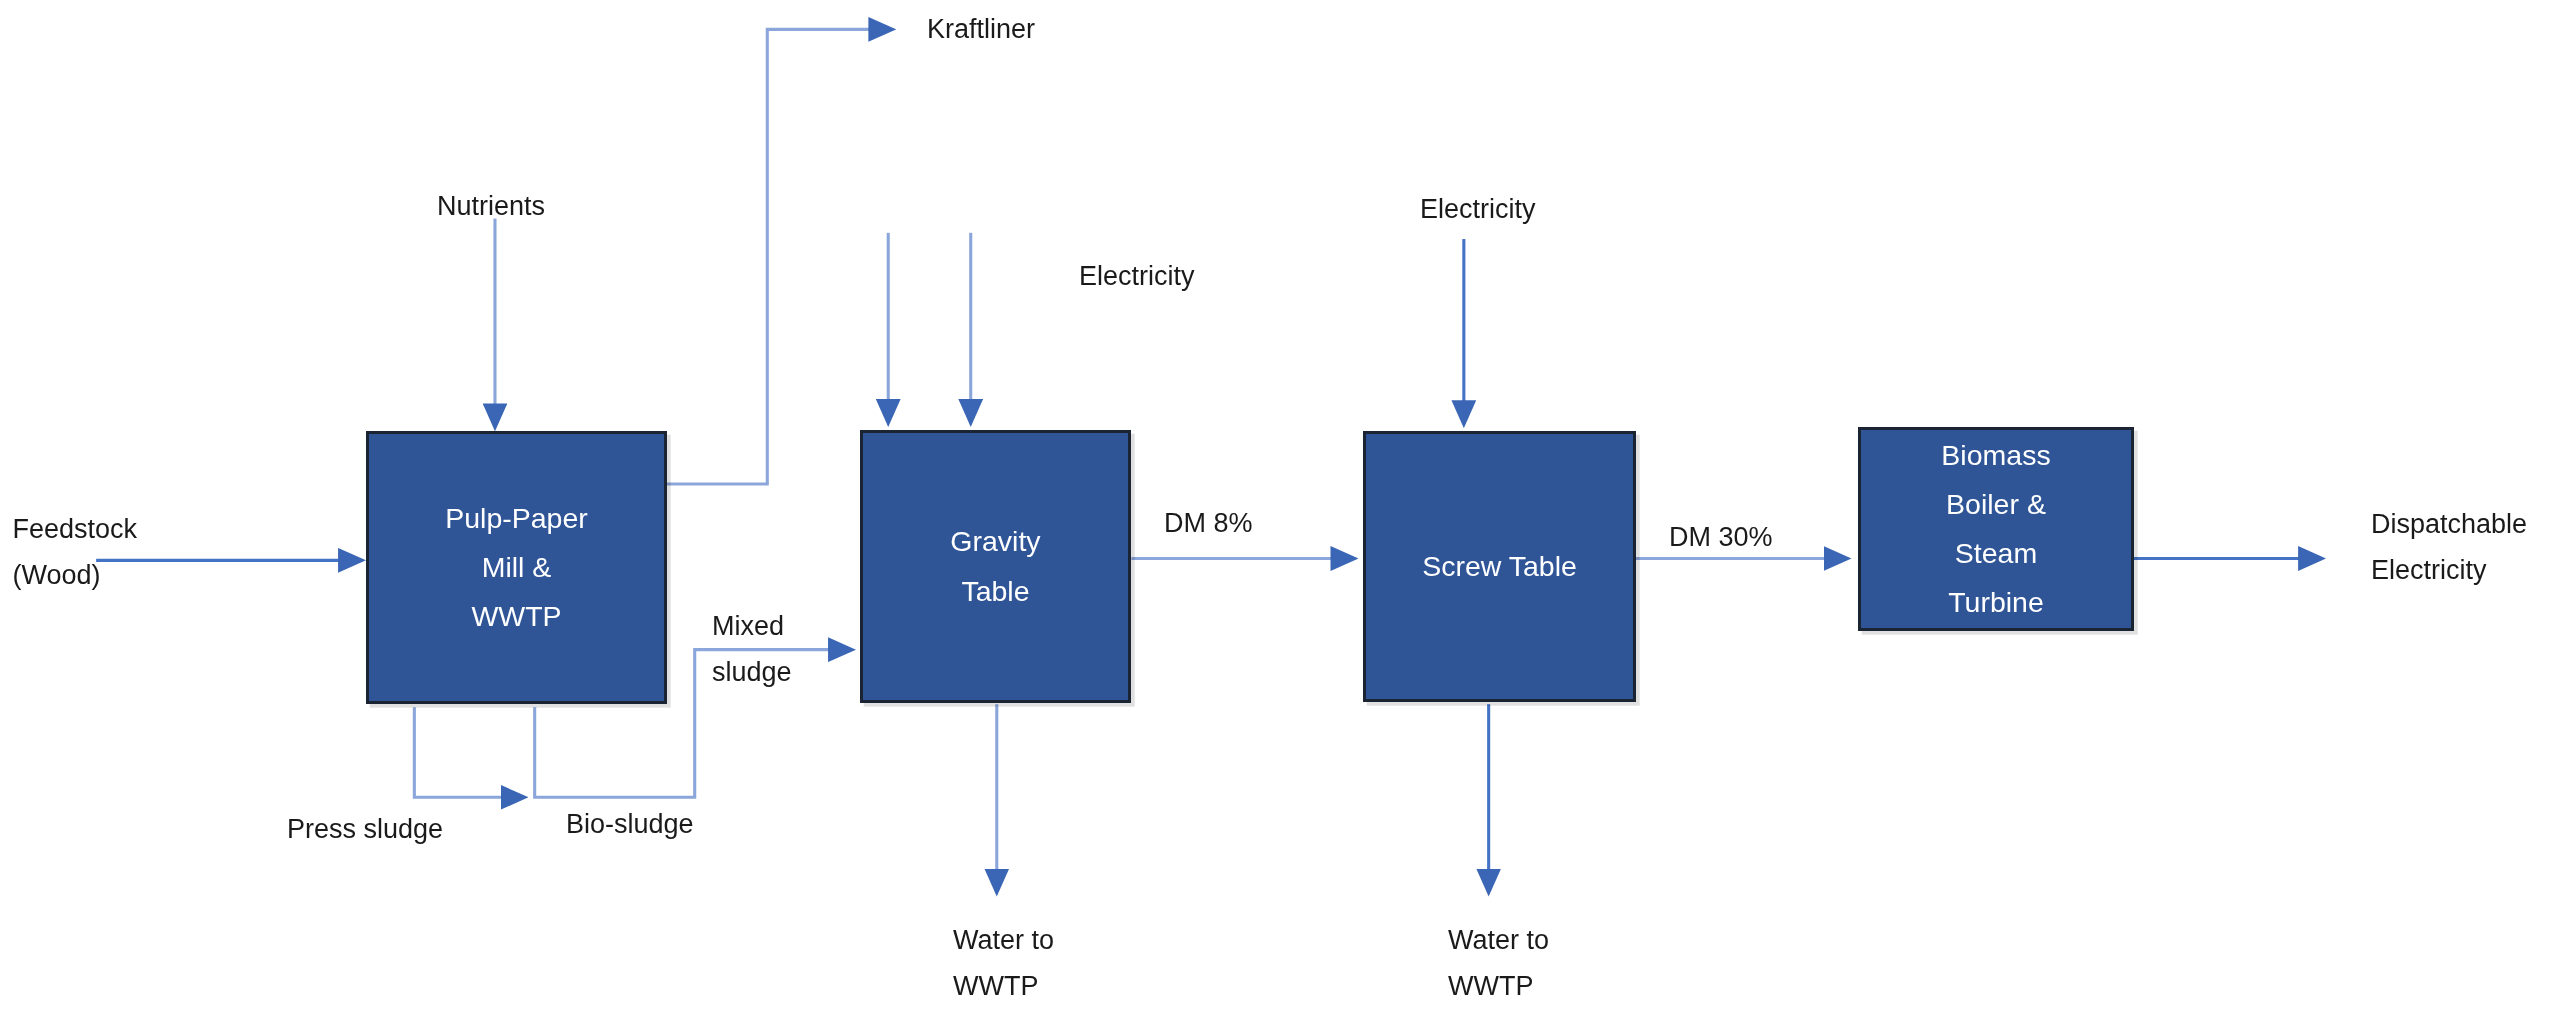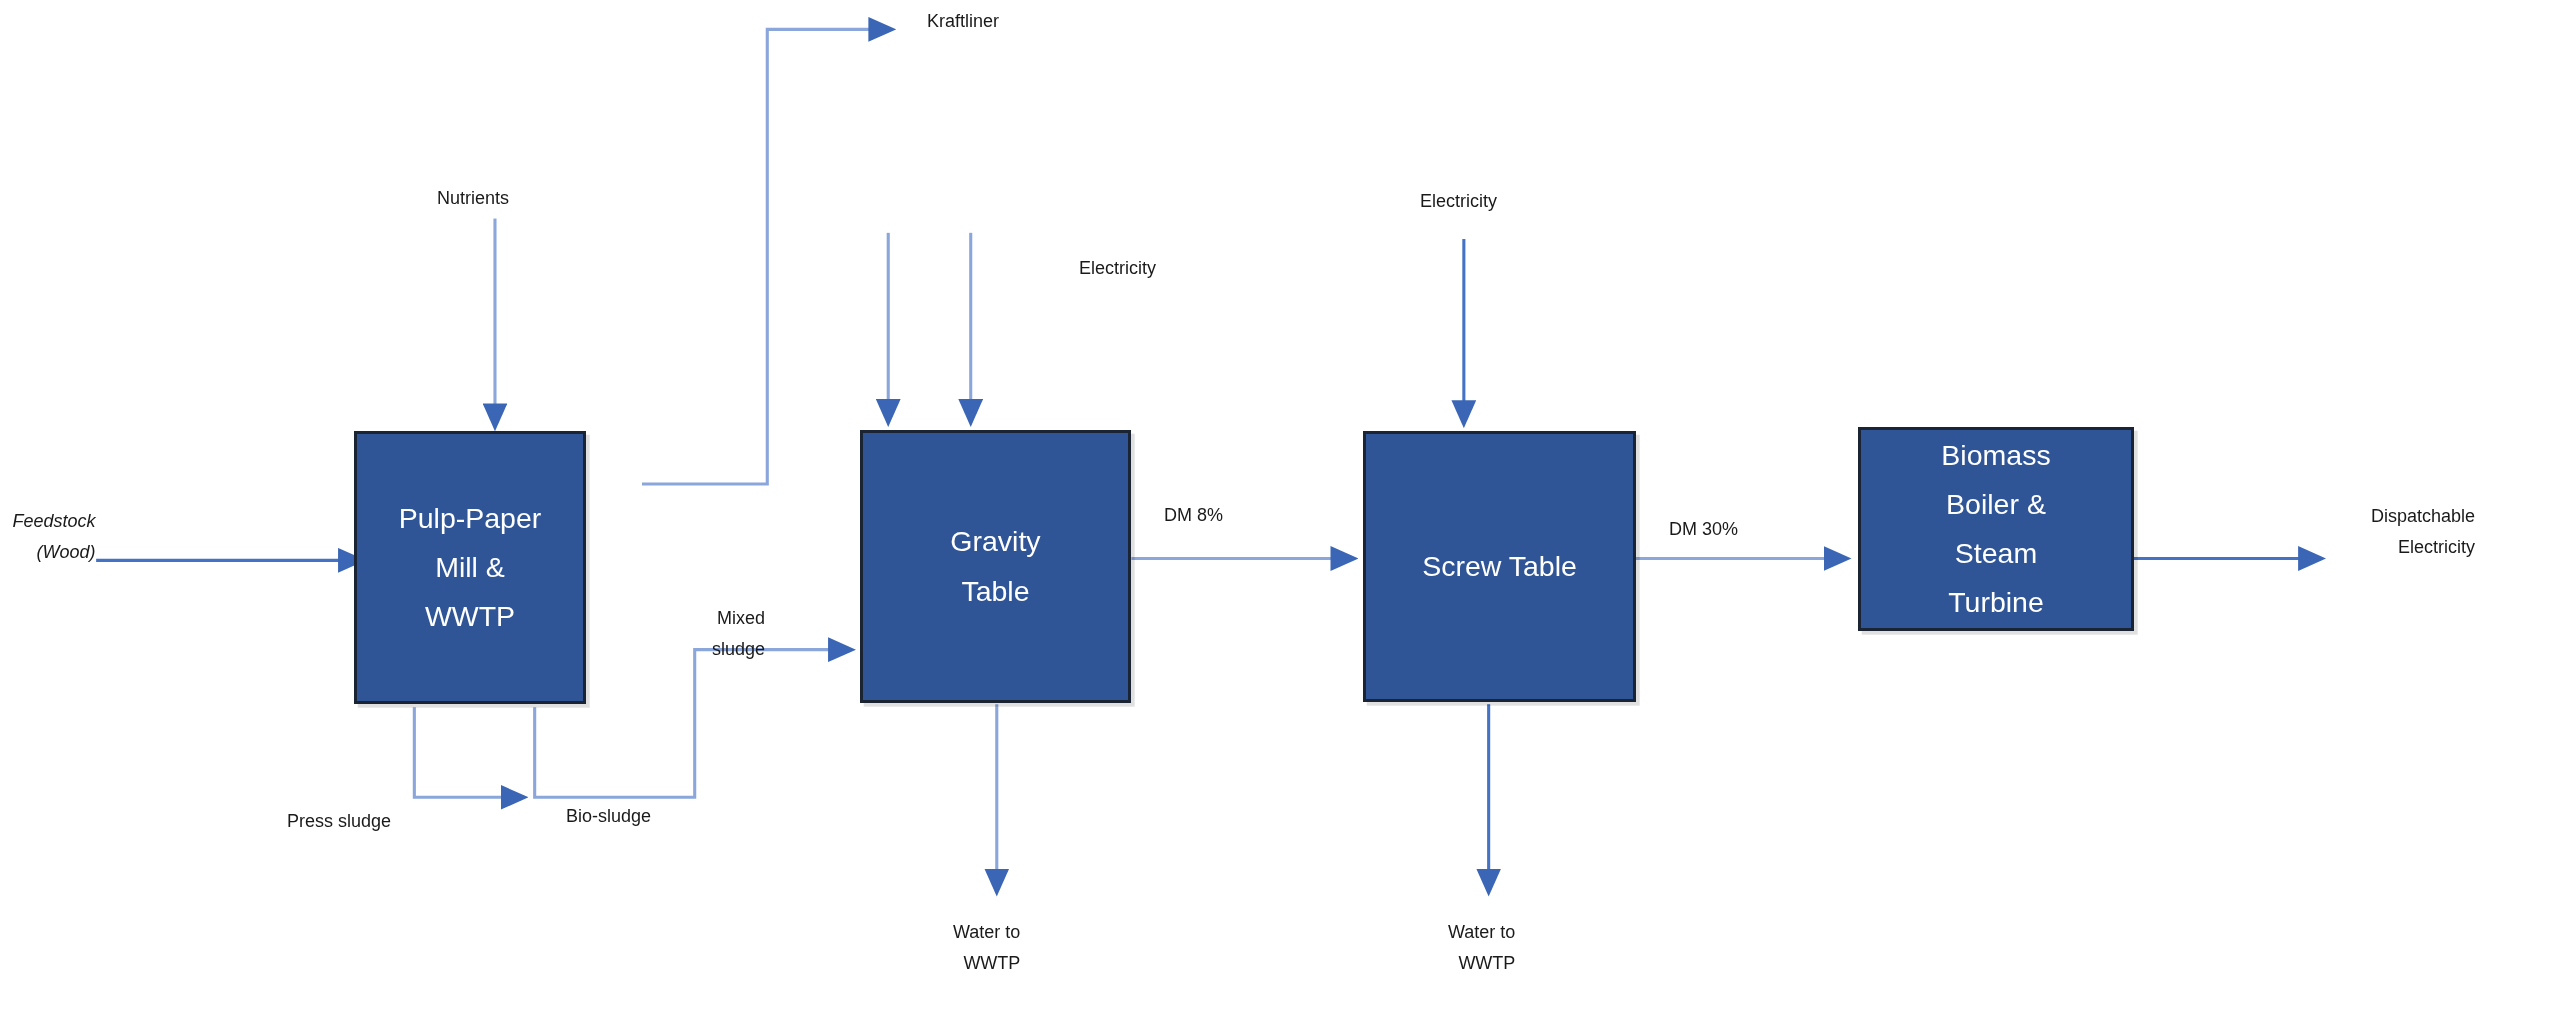--- a/index.html
+++ b/index.html
@@ -31,23 +31,22 @@
     color:var(--box-text);
     display:flex;align-items:center;justify-content:center;
     text-align:center;
     font-size:28.5px;line-height:1.72;
     white-space:pre-line;
     box-sizing:border-box;
   }
   .lbl{
     position:absolute;
     color:var(--label-text);
-    font-size:18px;line-height:1.72;
+    font-size:27px;line-height:1.72;
     white-space:pre-line;
-    text-align:right;
   }
 </style>
 </head>
 <body>
 
 <div id="canvas">
 
   <svg id="wires" viewBox="0 0 4153 1655" xmlns="http://www.w3.org/2000/svg">
     <defs>
       <marker id="ah" markerWidth="9" markerHeight="8" refX="1" refY="4" orient="auto" markerUnits="strokeWidth">
@@ -62,21 +61,21 @@
     <path class="wire light" d="M668,1140 V1285 H812" marker-end="url(#ah)"></path>
     <path class="wire light" d="M862,1140 V1285 H1120 V1047 H1340" marker-end="url(#ah)"></path>
     <path class="wire light" d="M1824,900 H2150" marker-end="url(#ah)"></path>
     <path class="wire strong" d="M2360,385 V650" marker-end="url(#ah)"></path>
     <path class="wire light" d="M2637,900 H2945" marker-end="url(#ah)"></path>
     <path class="wire strong" d="M3440,900 H3710" marker-end="url(#ah)"></path>
     <path class="wire light" d="M1607,1135 V1405" marker-end="url(#ah)"></path>
     <path class="wire strong" d="M2400,1135 V1405" marker-end="url(#ah)"></path>
   </svg>
 
-  <div class="node" style="left:354px;top:431px;width:232px;height:273px;">Pulp-Paper
+  <div class="node" style="left:366px;top:431px;width:301px;height:273px;">Pulp-Paper
 Mill &amp;
 WWTP</div>
 
   <div class="node" style="left:860px;top:430px;width:271px;height:273px;">Gravity
 Table</div>
 
   <div class="node" style="left:1363px;top:431px;width:273px;height:271px;">Screw Table</div>
 
   <div class="node" style="left:1858px;top:427px;width:276px;height:204px;">Biomass
 Boiler &amp;
@@ -85,21 +84,21 @@
 
   <div class="lbl" style="left:927px;top:6.2px;">Kraftliner</div>
 
   <div class="lbl" style="left:437px;top:183px;">Nutrients</div>
 
 
   <div class="lbl" style="left:1079px;top:253px;">Electricity</div>
 
   <div class="lbl" style="left:1420px;top:186px;">Electricity</div>
 
-  <div class="lbl" style="left:12.4px;top:506px;font-style:italic;">Feedstock
+  <div class="lbl" style="left:12.4px;top:506px;">Feedstock
 (Wood)</div>
 
   <div class="lbl" style="left:712px;top:603px;">Mixed
 sludge</div>
 
   <div class="lbl" style="left:287px;top:806px;">Press sludge</div>
 
   <div class="lbl" style="left:566px;top:801px;">Bio-sludge</div>
 
   <div class="lbl" style="left:1164px;top:500px;">DM 8%</div>

